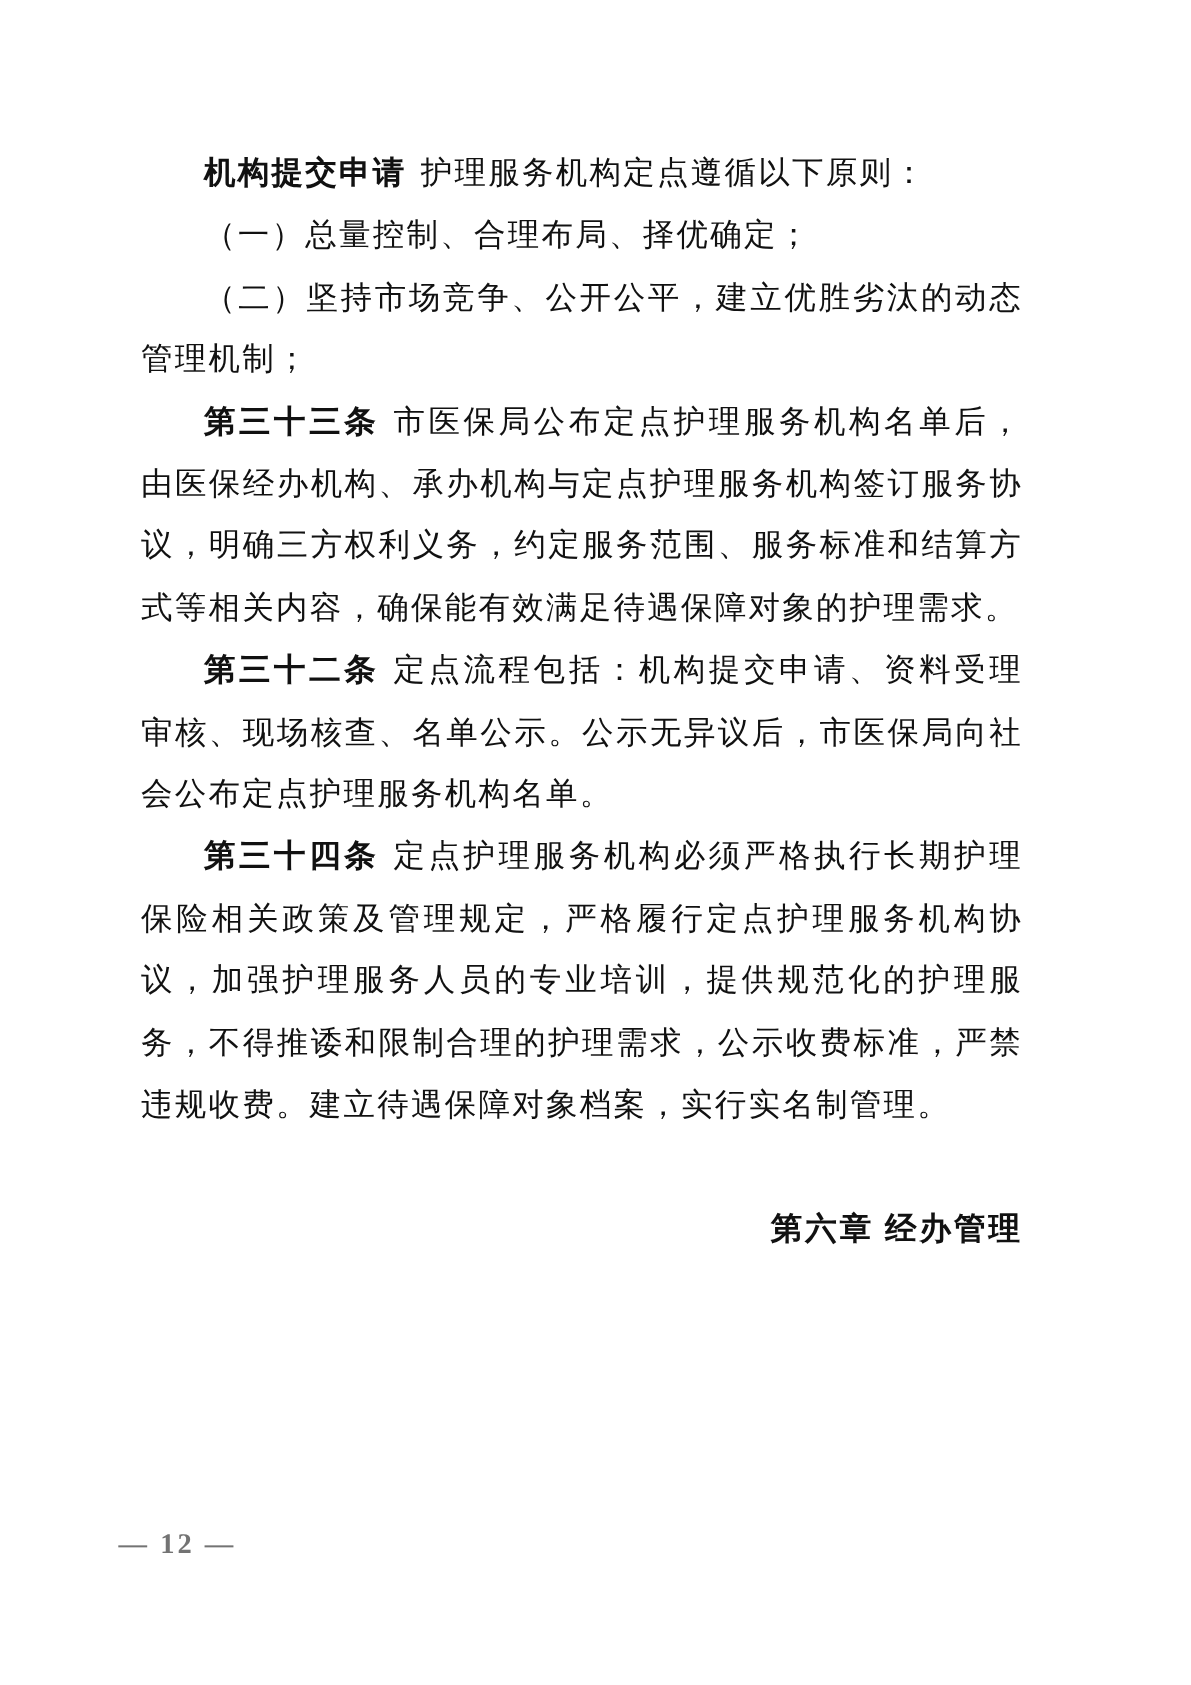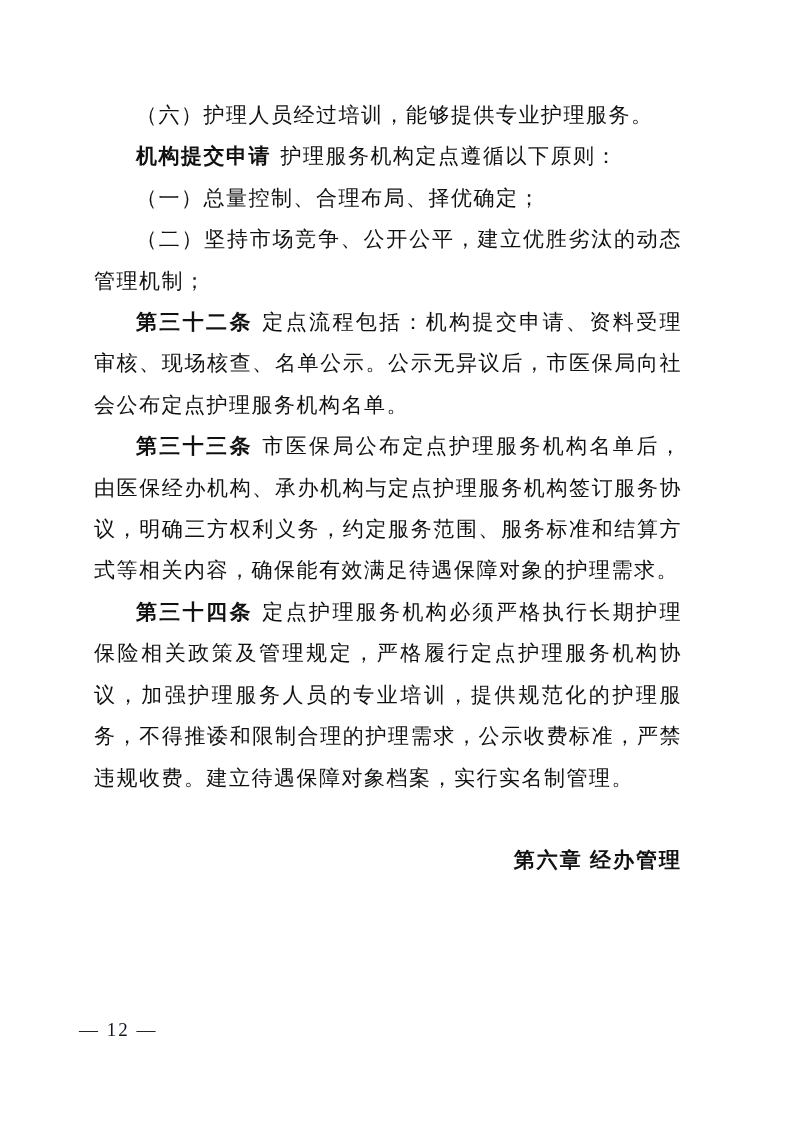--- a/index.html
+++ b/index.html
@@ -40,31 +40,31 @@
     margin-top: 41px;
     letter-spacing: 2px;
   }
   .footer {
     position: absolute;
     left: 79px;
     top: 1016px;
     font-size: 19px;
     line-height: 28px;
     letter-spacing: 2px;
-    color: #0f172a;
+    color: #737373;
+    font-weight: bold;
   }
 </style>
 </head>
 <body>
 
 <div class="page">
   <div class="content" id="doc-content">
-      <p class="para body"><span>（六）护理人员经过培训，能够提供专业护理服务。</span></p>
       <p class="para article"><b class="lead">机构提交申请</b><span>护理服务机构定点遵循以下原则：</span></p>
       <p class="para body"><span>（一）总量控制、合理布局、择优确定；</span></p>
       <p class="para body"><span>（二）坚持市场竞争、公开公平，建立优胜劣汰的动态管理机制；</span></p>
+      <p class="para article"><b class="lead">第三十三条</b><span>市医保局公布定点护理服务机构名单后，由医保经办机构、承办机构与定点护理服务机构签订服务协议，明确三方权利义务，约定服务范围、服务标准和结算方式等相关内容，确保能有效满足待遇保障对象的护理需求。</span></p>
       <p class="para article"><b class="lead">第三十二条</b><span>定点流程包括：机构提交申请、资料受理审核、现场核查、名单公示。公示无异议后，市医保局向社会公布定点护理服务机构名单。</span></p>
-      <p class="para article"><b class="lead">第三十三条</b><span>市医保局公布定点护理服务机构名单后，由医保经办机构、承办机构与定点护理服务机构签订服务协议，明确三方权利义务，约定服务范围、服务标准和结算方式等相关内容，确保能有效满足待遇保障对象的护理需求。</span></p>
       <p class="para article"><b class="lead">第三十四条</b><span>定点护理服务机构必须严格执行长期护理保险相关政策及管理规定，严格履行定点护理服务机构协议，加强护理服务人员的专业培训，提供规范化的护理服务，不得推诿和限制合理的护理需求，公示收费标准，严禁违规收费。建立待遇保障对象档案，实行实名制管理。</span></p>
       <p class="para chapter"><span>第六章 经办管理</span></p>
     </div>
   <div class="footer">— 12 —</div>
 </div>
 
 </body></html>

